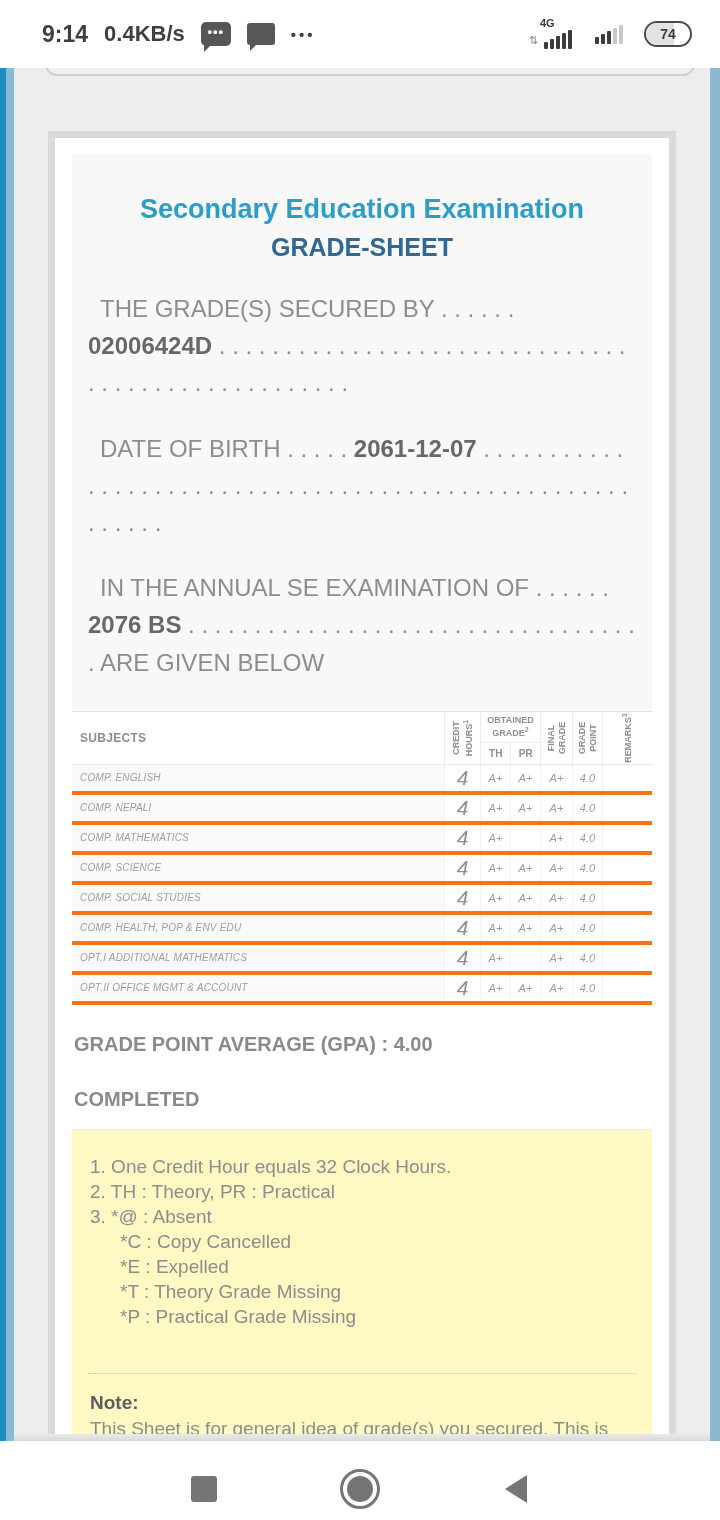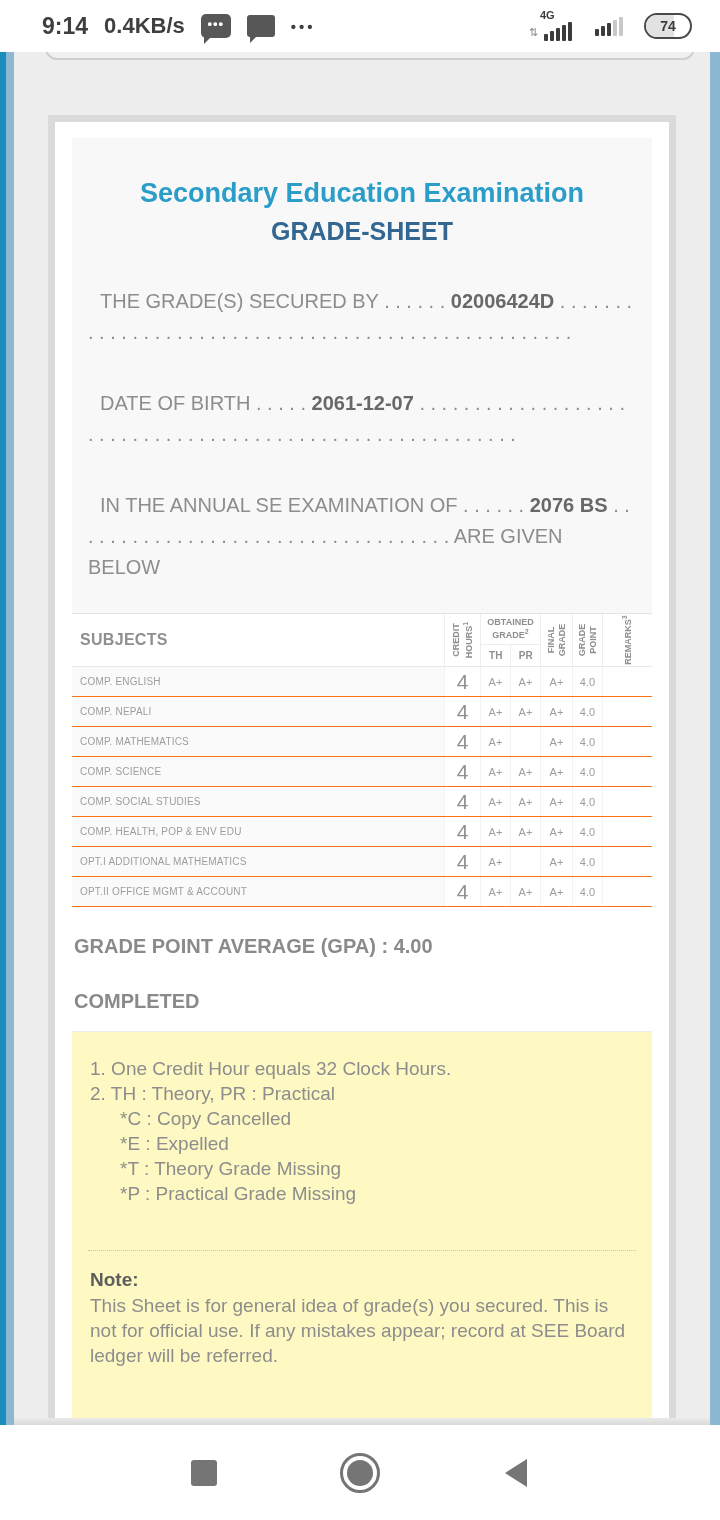--- a/index.html
+++ b/index.html
@@ -1,20 +1,20 @@
 <!DOCTYPE html>
 <html><head>
 <meta charset="utf-8">
 <style>
   * { box-sizing: border-box; margin: 0; padding: 0; }
   html,body { width:720px; height:1520px; overflow:hidden; }
   body { font-family:"Liberation Sans", sans-serif; background:#fff; position:relative; }
 
   
-  .statusbar { height:52px; background:#fff; display:flex; align-items:center; justify-content:space-between; padding:0 28px 0 42px; position:relative; z-index:5; }
+  .statusbar { height:68px; background:#fff; display:flex; align-items:center; justify-content:space-between; padding:0 28px 0 42px; position:relative; z-index:5; }
   .sb-left { display:flex; align-items:center; gap:16px; }
   .sb-time { font-size:23px; font-weight:600; color:#3f3f3f; }
   .sb-speed { font-size:22px; font-weight:600; color:#3f3f3f; }
   .icon-sms { width:30px; height:24px; background:#575757; border-radius:5px; position:relative; display:flex; align-items:center; justify-content:center; }
   .icon-sms::after { content:""; position:absolute; left:3px; bottom:-6px; border:4px solid transparent; border-top-color:#575757; border-left-color:#575757; }
   .icon-sms .dots { color:#fff; font-size:13px; font-weight:700; letter-spacing:1px; line-height:0; margin-top:-4px; }
   .icon-chat { width:28px; height:22px; background:#575757; border-radius:3px; position:relative; }
   .icon-chat::after { content:""; position:absolute; left:3px; bottom:-6px; border:4px solid transparent; border-top-color:#575757; border-left-color:#575757; }
   .sb-more { font-size:15px; color:#3f3f3f; letter-spacing:3px; font-weight:700; }
   .sb-right { display:flex; align-items:center; gap:21px; }
@@ -35,41 +35,41 @@
   .content { position:relative; height:1373px; background:#ededed; overflow:hidden; }
   .strip-dark { position:absolute; left:0; top:0; bottom:0; width:6px; background:#1b8dbd; }
   .strip-light-l { position:absolute; left:6px; top:0; bottom:0; width:8px; background:#8cb9d1; }
   .strip-light-r { position:absolute; right:0; top:0; bottom:0; width:10px; background:#8cb9d1; }
   .top-remnant { position:absolute; top:-32px; left:45px; width:650px; height:40px; border:2px solid #cfcfcf; border-radius:12px; background:#f0f0f0; }
 
   .card { margin:63px 44px 0 48px; border:7px solid #dadada; background:#fff; padding:16px 17px 0 17px; }
   .top-panel { background:#f8f8f8; padding:26px 16px 30px 16px; }
   .gs-title1 { text-align:center; font-size:27px; font-weight:700; color:#2a9dc9; margin-top:14px; }
   .gs-title2 { text-align:center; font-size:25px; font-weight:700; color:#336791; margin-top:8px; }
-  .gs-p { font-size:20px; color:#8d8d8d; line-height:1.55; margin-top:40px; text-indent:12px; }
+  .gs-p { font-size:24px; color:#8d8d8d; line-height:1.55; margin-top:28px; text-indent:12px; }
   .gs-p .val { font-weight:700; color:#686868; }
 
   
   .gtable { background:#fff; }
   .thead { display:flex; height:54px; border-top:1px solid #e4e4e4; border-bottom:1px solid #e8e8e8; }
   .thead > div { border-left:1px solid #ededed; }
   .thead > div:first-child { border-left:none; }
   .col-sub { width:372px; } .col-credit { width:36px; } .col-obt { width:60px; }
   .col-final { width:32px; } .col-point { width:30px; } .col-rem { flex:1; }
-  .h-subjects { display:flex; align-items:center; padding-left:8px; font-size:16px; font-weight:700; color:#8f8f8f; letter-spacing:.3px; }
+  .h-subjects { display:flex; align-items:center; padding-left:8px; font-size:12px; font-weight:700; color:#8f8f8f; letter-spacing:.3px; }
   .vcell { position:relative; }
   .vtext { position:absolute; top:50%; left:50%; transform:translate(-50%,-50%) rotate(-90deg); text-align:center; line-height:1.25; font-size:9px; font-weight:700; color:#8f8f8f; white-space:nowrap; }
   .obt { display:flex; flex-direction:column; }
   .obt-top { height:31px; display:flex; flex-direction:column; align-items:center; justify-content:center; font-size:9px; font-weight:700; color:#8f8f8f; line-height:1.2; border-bottom:1px solid #ededed; }
   .obt-bottom { display:flex; flex:1; align-items:center; }
   .obt-bottom span { width:30px; text-align:center; font-size:10px; font-weight:700; color:#8f8f8f; }
   .obt-bottom span + span { border-left:1px solid #ededed; height:100%; display:flex; align-items:center; justify-content:center; }
   sup { font-size:7px; }
 
-  .trow { display:flex; height:30px; border-bottom:1px solid #f97316; }
+  .trow { display:flex; height:30px; border-bottom:4px solid #f97316;font-style:italic; }
   .trow > div { border-left:1px solid #f2f2f2; display:flex; align-items:center; justify-content:center; }
   .trow > div:first-child { border-left:none; justify-content:flex-start; }
   .c-sub { width:372px; background:#fafafa; padding-left:8px; font-size:10px; color:#9d9d9d; letter-spacing:.2px; }
   .c-credit { width:36px; font-size:21px; color:#909090; font-weight:400; }
   .c-th, .c-pr { width:30px; font-size:11px; color:#9d9d9d; }
   .c-final { width:32px; font-size:11px; color:#9d9d9d; }
   .c-point { width:30px; font-size:11px; color:#9d9d9d; }
   .c-rem { flex:1; }
 
   
@@ -254,20 +254,21 @@
 
     <div class="gpa">
       <div class="gpa-line1">GRADE POINT AVERAGE (GPA) : 4.00</div>
       <div>COMPLETED</div>
     </div>
 
     <div class="bottom-panel">
       <div class="footnotes" id="footnote-list">
           <div>1. One Credit Hour equals 32 Clock Hours.</div>
           <div>2. TH : Theory, PR : Practical</div>
+          <div>3. *@ : Absent</div>
           <div class="subline">*C : Copy Cancelled</div>
           <div class="subline">*E : Expelled</div>
           <div class="subline">*T : Theory Grade Missing</div>
           <div class="subline">*P : Practical Grade Missing</div>
         </div>
       <div class="dotline"></div>
       <div class="note">
         <div class="note-h">Note:</div>
         <div class="note-b">This Sheet is for general idea of grade(s) you secured. This is not for official use. If any mistakes appear; record at SEE Board ledger will be referred.</div>
       </div>

